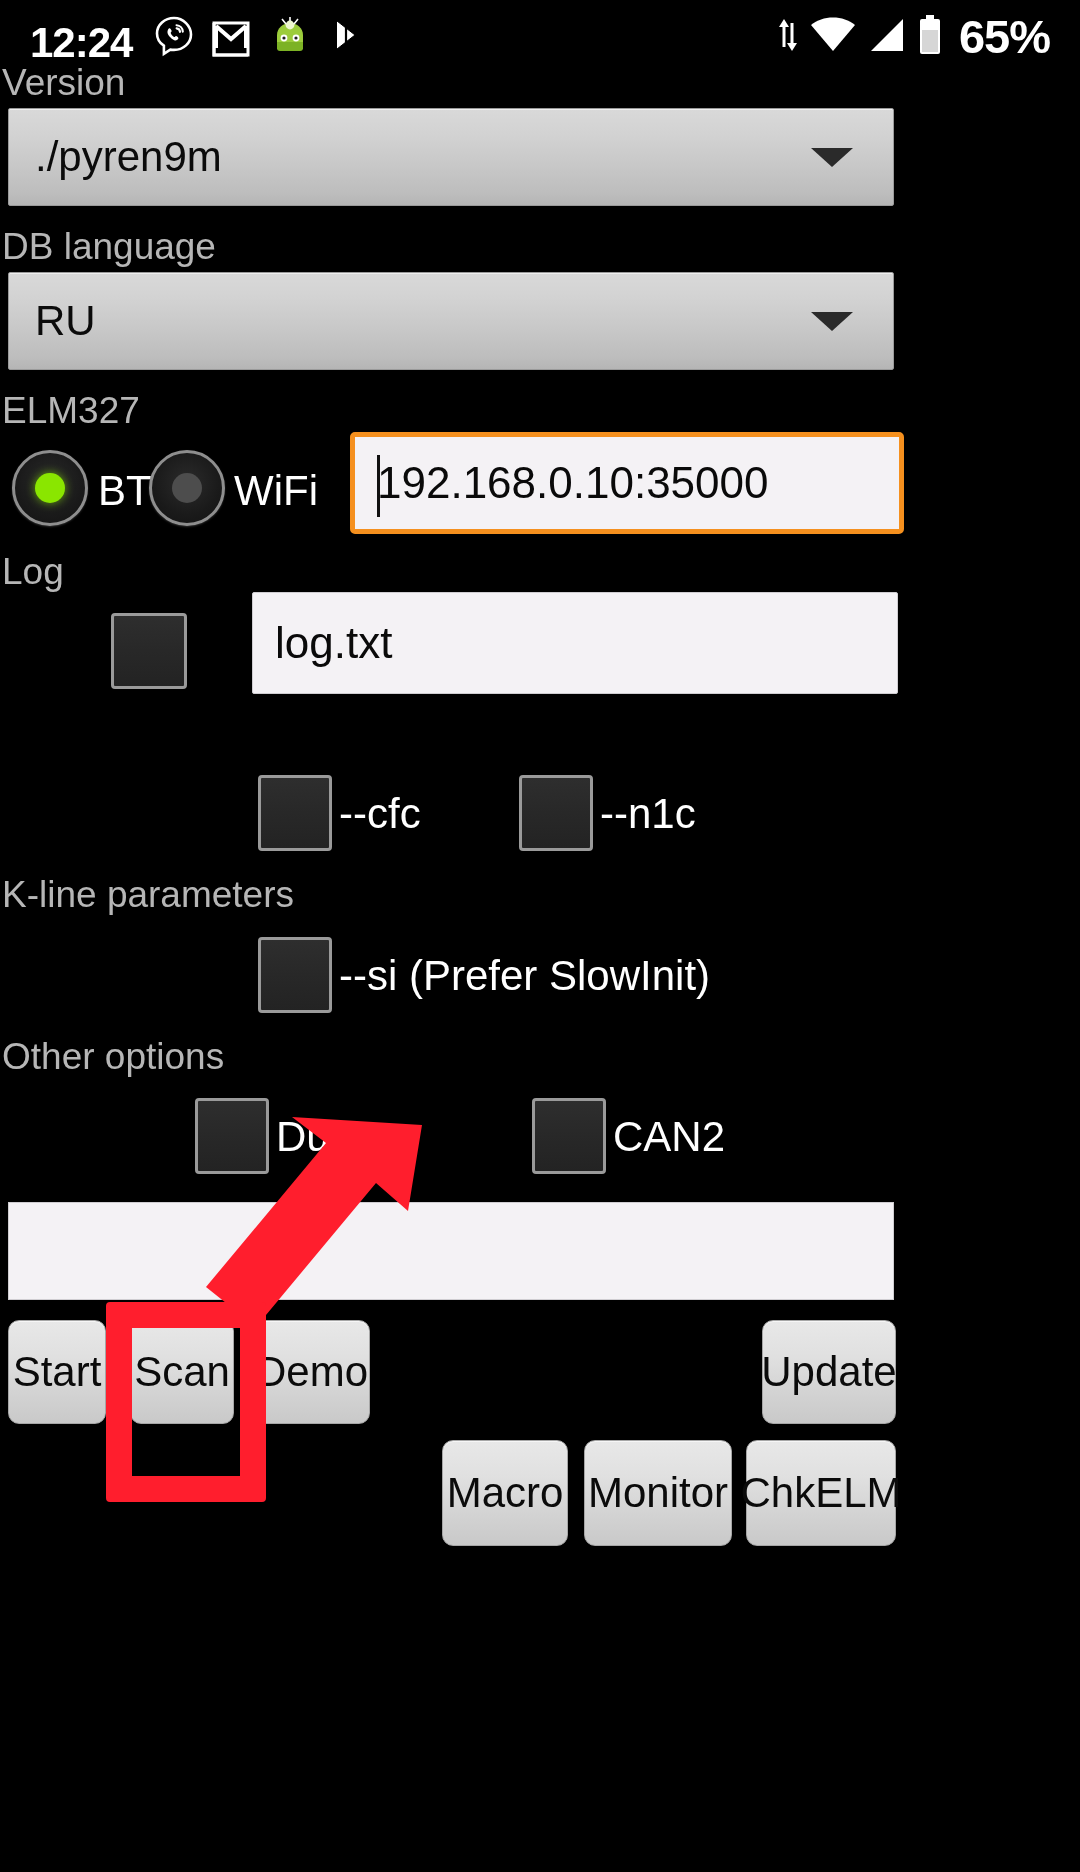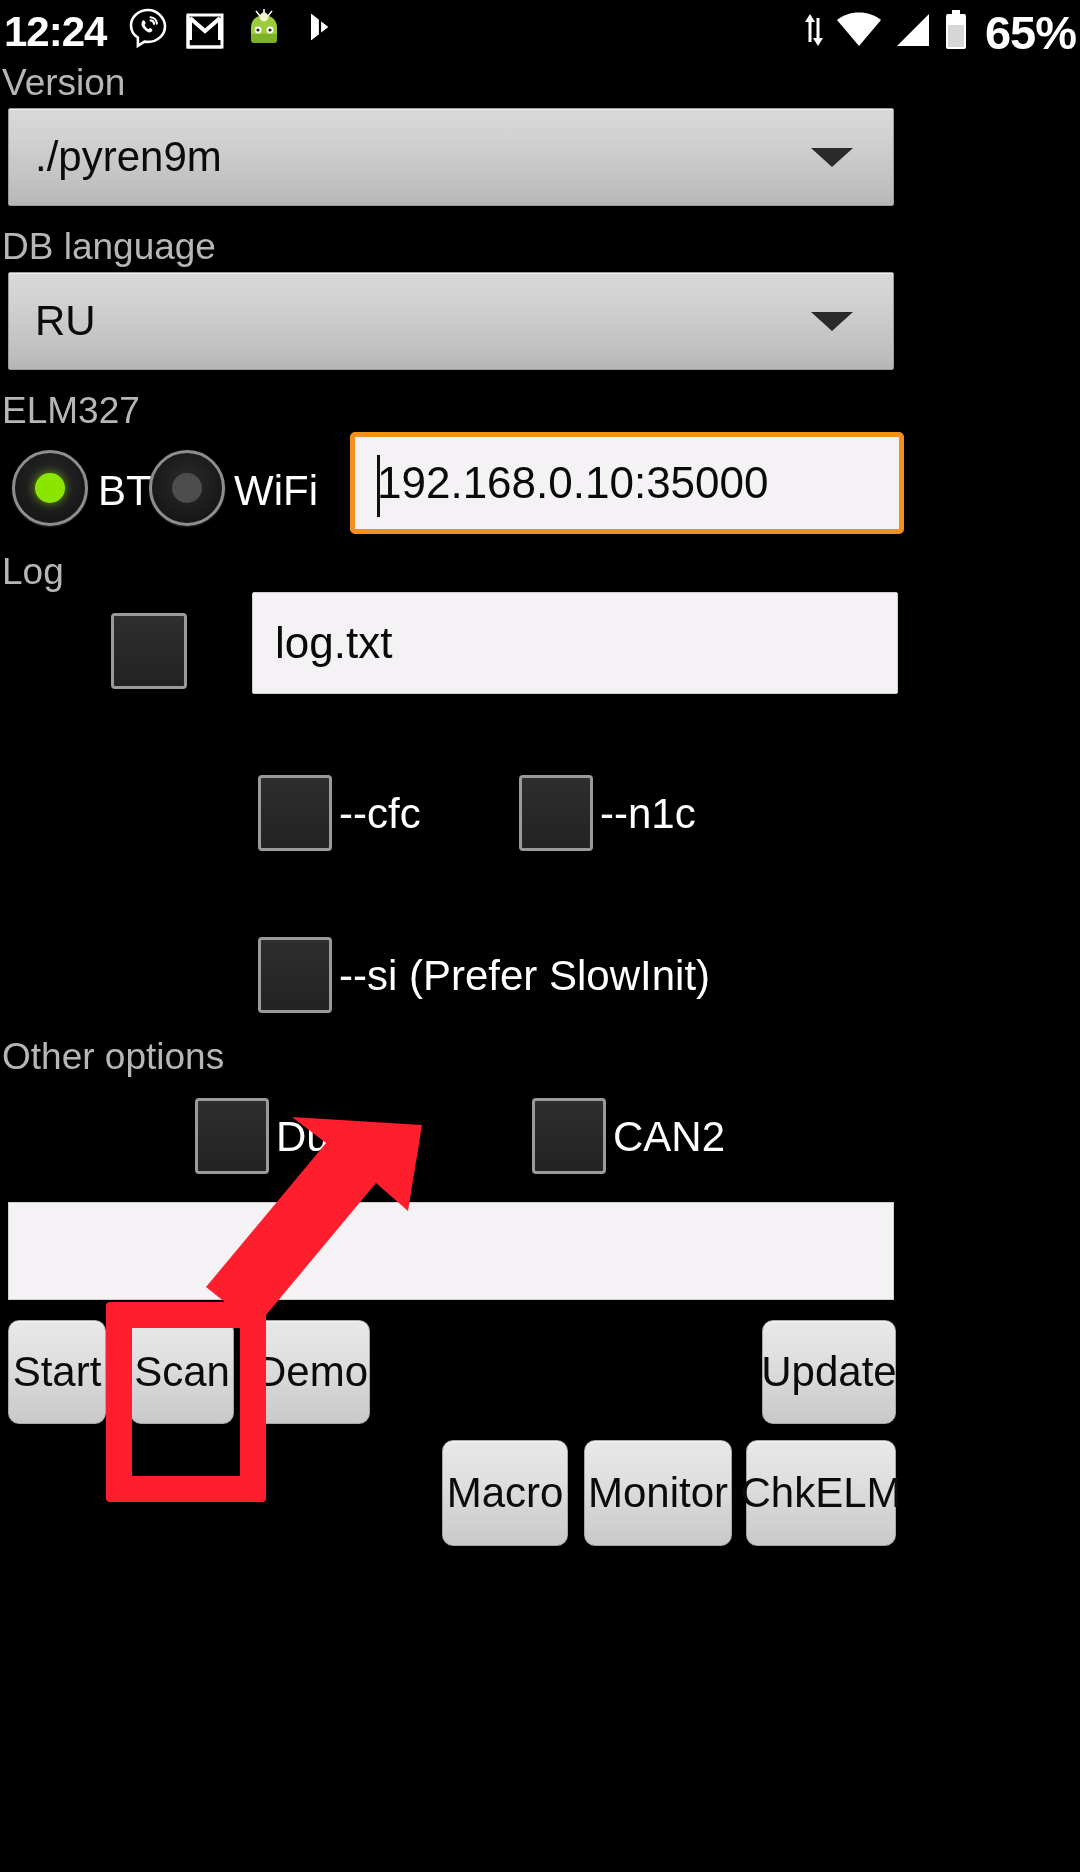--- a/index.html
+++ b/index.html
@@ -13,22 +13,22 @@
     position: relative;
     width: 1080px; height: 1872px;
     background: #000;
     overflow: hidden;
   }
 
   
   #statusbar {
     position: absolute; left: 0; top: 0;
     width: 1080px; height: 64px;
-    display: flex; align-items: center;
-    padding: 0 4px;
+    display: flex; align-items: flex-end;
+    padding: 0 30px;
     color: #ffffff;
   }
   #clock {
     font-size: 42px; font-weight: bold;
     letter-spacing: -1px;
     color: #fff;
     line-height: 1;
   }
   .sb-icons-left { display: flex; align-items: center; gap: 16px; margin-left: 22px; }
   .sb-icons-right { margin-left: auto; display: flex; align-items: center; gap: 10px; }
@@ -271,20 +271,21 @@
     <span class="et-text">log.txt</span>
   </div>
 
 
   <div class="checkbox" style="left:258px; top:775px; width:74px; height:76px;"></div>
   <div class="cb-label" style="left:339px; top:793px;">--cfc</div>
 
   <div class="checkbox" style="left:519px; top:775px; width:74px; height:76px;"></div>
   <div class="cb-label" style="left:600px; top:793px;">--n1c</div>
 
+  <div class="section-label" style="left:2px; top:876px;">K-line parameters</div>
 
   <div class="checkbox" style="left:258px; top:937px; width:74px; height:76px;"></div>
   <div class="cb-label" style="left:339px; top:955px;">--si (Prefer SlowInit)</div>
 
   <div class="section-label" style="left:2px; top:1038px;">Other options</div>
 
   <div class="checkbox" style="left:195px; top:1098px; width:74px; height:76px;"></div>
   <div class="cb-label" style="left:276px; top:1116px;">Dump</div>
 
   <div class="checkbox" style="left:532px; top:1098px; width:74px; height:76px;"></div>

